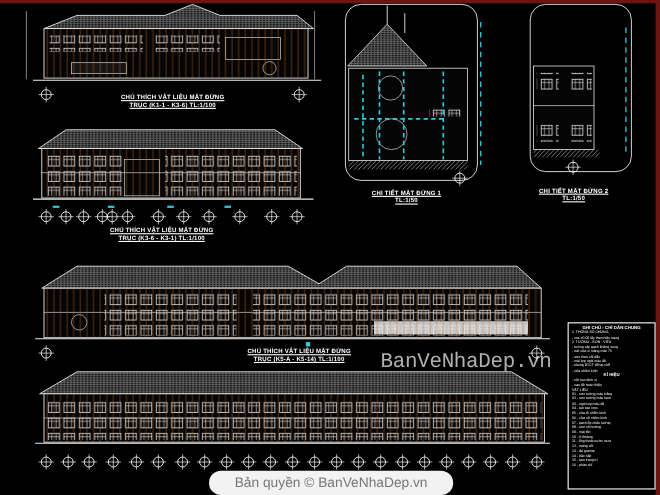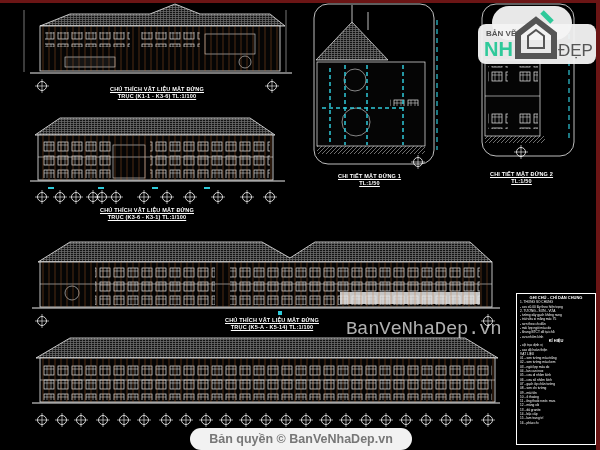--- a/index.html
+++ b/index.html
@@ -7,21 +7,21 @@
   #canvas{position:absolute;left:0;top:0;width:600px;height:450px;background:#000;}
   .frame-top{position:absolute;left:0;top:0;width:600px;height:3px;background:#6b1515;}
   .frame-right{position:absolute;right:0;top:0;width:4px;height:450px;background:#6b1515;}
   .cad{position:absolute;left:0;top:0;}
   .caption{position:absolute;color:#fff;font-weight:bold;font-size:5.5px;letter-spacing:0.2px;text-align:center;line-height:7px;white-space:nowrap;}
   .caption span{display:block;text-decoration:underline;}
   .notes{position:absolute;left:516px;top:293px;width:80px;height:152px;border:1px solid #fff;background:#000;color:#fff;font-size:3.2px;line-height:4.3px;padding:2px 3px;box-sizing:border-box;overflow:hidden;}
   .notes .nt{font-weight:bold;text-align:center;font-size:4px;}
   .notes .row{white-space:nowrap;overflow:hidden;}
   .wm-text{position:absolute;left:346px;top:318px;font-size:19px;color:rgba(215,215,215,0.82);font-family:Liberation Mono, monospace;letter-spacing:-0.3px;}
-  .copyright{position:absolute;left:190px;top:428px;width:222px;height:22px;background:#f2f2f2;border-radius:11px;color:#777;font-size:12.5px;line-height:22px;text-align:center;font-weight:bold;}
+  .copyright{position:absolute;left:190px;top:428px;width:222px;height:22px;background:#f2f2f2;border-radius:11px;color:#777;font-size:12.5px;line-height:22px;text-align:center;font-weight:normal;}
   .logo{position:absolute;left:478px;top:6px;width:118px;height:58px;}
 </style>
 </head>
 <body>
 
 <div id="canvas">
   <div class="frame-top"></div>
   <div class="frame-right"></div>
 
   <svg class="cad" width="600" height="450" viewBox="0 0 600 450">
@@ -216,29 +216,17 @@
     <div class="row">09 - mái tôn</div>
     <div class="row">10 - ô thoáng</div>
     <div class="row">11 - ống thoát nước mưa</div>
     <div class="row">12 - máng xối</div>
     <div class="row">13 - đá granite</div>
     <div class="row">14 - bậc cấp</div>
     <div class="row">15 - lam trang trí</div>
     <div class="row">16 - phào chỉ</div>
   </div>
 
-  <div class="logo">
-    <svg width="118" height="58" viewBox="0 0 118 58">
-      <rect x="14" y="0" width="80" height="34" rx="17" fill="#f4f4f4" opacity="0.95"></rect>
-      <rect x="0" y="18" width="118" height="40" rx="8" fill="#f4f4f4" opacity="0.95"></rect>
-      <path d="M58 14 L76 28 L76 50 L40 50 L40 28 Z" fill="none" stroke="#555" stroke-width="6"></path>
-      <path d="M58 24 L66 30 L66 42 L50 42 L50 30 Z" fill="none" stroke="#555" stroke-width="2"></path>
-      <path d="M64 6 L74 16" stroke="#2fc99a" stroke-width="5"></path>
-      <text x="8" y="30" font-size="8" font-weight="bold" fill="#555" font-family="Liberation Sans, sans-serif">BẢN VẼ</text>
-      <text x="6" y="50" font-size="20" font-weight="bold" fill="#2fc99a" font-family="Liberation Sans, sans-serif">NH</text>
-      <text x="80" y="50" font-size="17" fill="#555" font-family="Liberation Sans, sans-serif">ĐẸP</text>
-    </svg>
-  </div>
 
   <div class="wm-text">BanVeNhaDep.vn</div>
 
   <div class="copyright">Bản quyền © BanVeNhaDep.vn</div>
 </div>
 
 </body></html>

